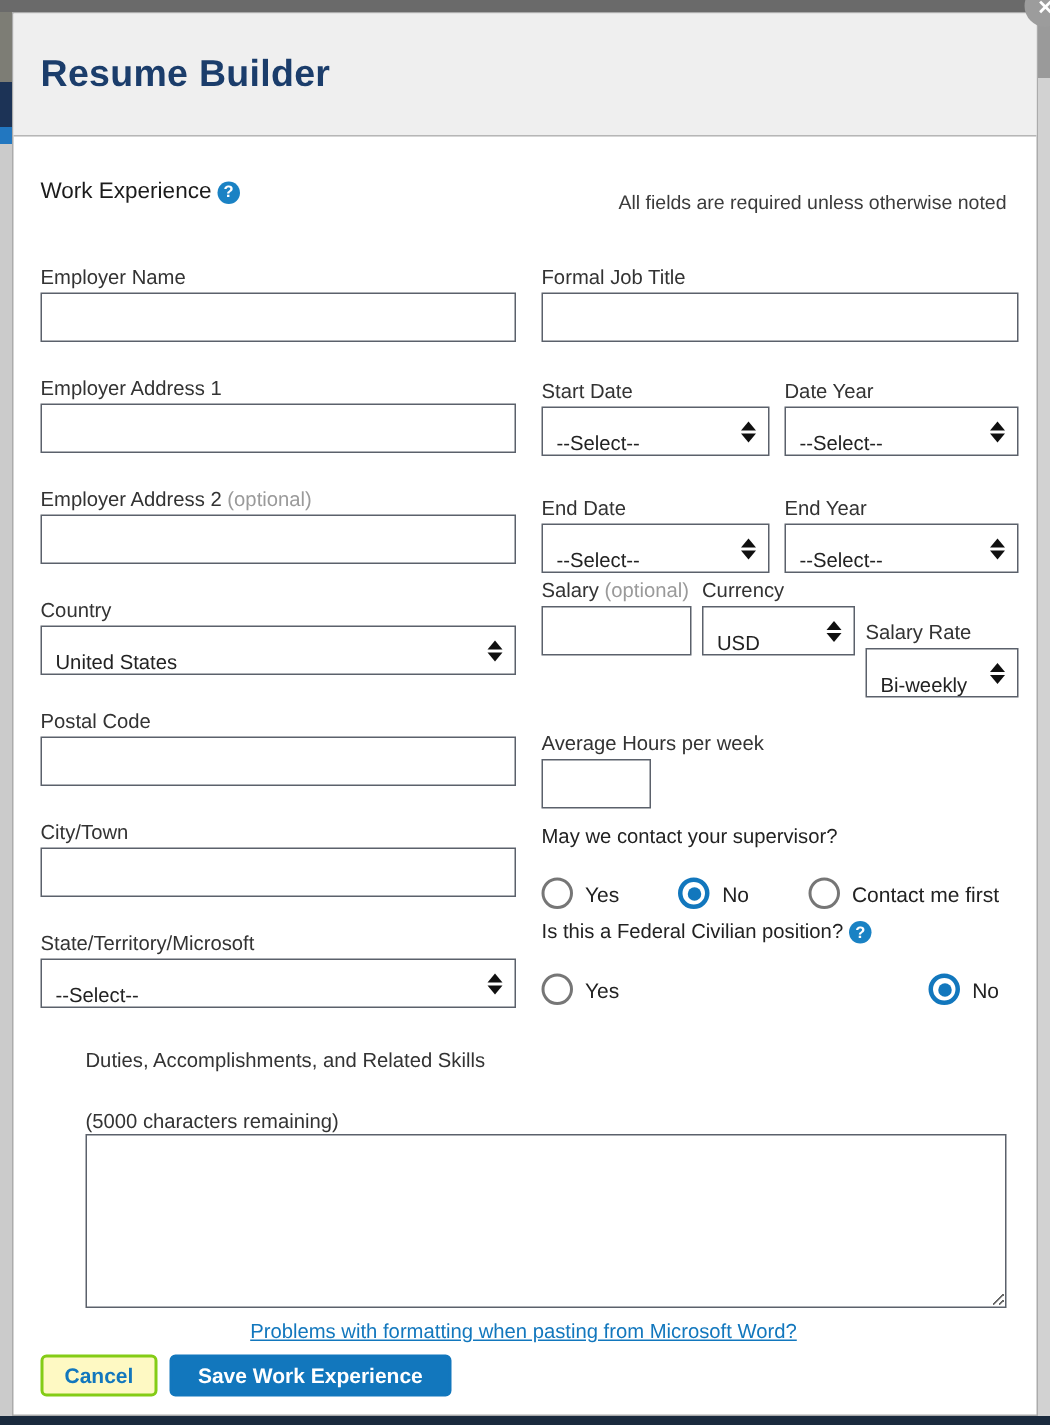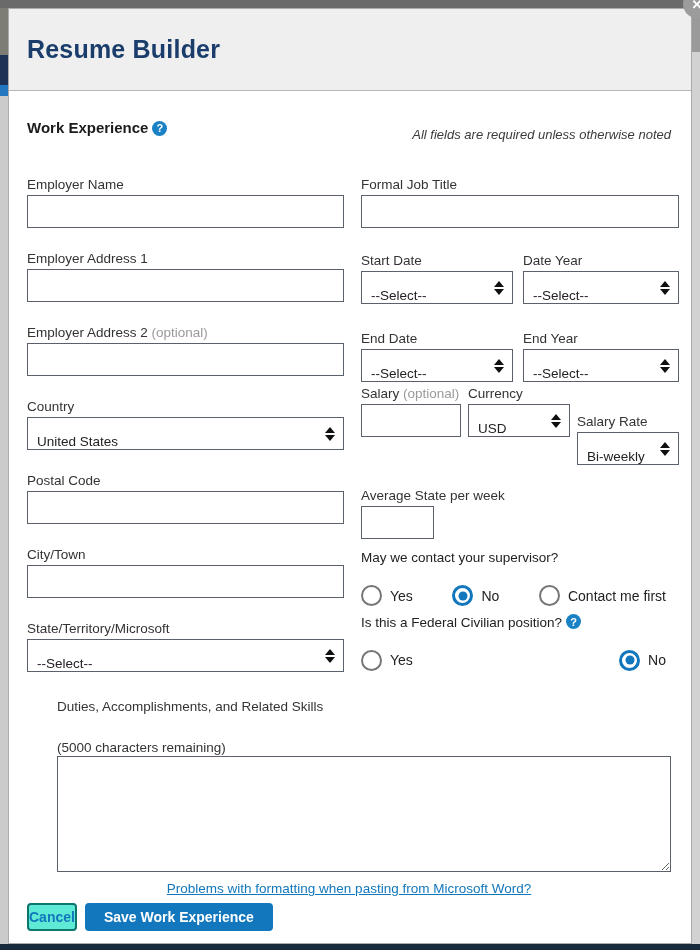--- a/index.html
+++ b/index.html
@@ -38,28 +38,28 @@
   }
   .modal-header {
     height:82px; background:#efefef; border-bottom:1px solid #b6b6b6;
     display:flex; align-items:center; padding-left:18px;
   }
   .modal-title { font-size:25px; font-weight:bold; color:#1b3d6b; letter-spacing:.2px; }
 
   .modal-body { padding:28px 20px 0 18px; }
 
   .section-row { display:flex; justify-content:space-between; align-items:flex-start; margin-bottom:36px; }
-  .section-title { font-size:15px; font-weight:bold; color:#1b1b1b; }
+  .section-title { font-size:15px; font-weight:normal; color:#1b1b1b; }
   .help-icon {
     display:inline-flex; align-items:center; justify-content:center;
     width:15px; height:15px; border-radius:50%; background:#1a82c4;
     color:#fff; font-size:11px; font-weight:bold; vertical-align:1px; margin-left:4px;
     cursor:pointer;
   }
-  .required-note { font-size:13px; font-style:italic; color:#3b3b3b; margin-top:8px; }
+  .required-note { font-size:13px; color:#3b3b3b; margin-top:8px; }
 
   
   .columns { display:flex; gap:17px; }
   .col-left  { width:317px; flex:none; }
   .col-right { width:318px; flex:none; }
 
   .group { margin-bottom:24px; }
   .lbl { display:block; font-size:13.5px; line-height:14px; color:#333; margin-bottom:3px; white-space:nowrap; }
   .lbl .optional { color:#9a9a9a; }
 
@@ -113,21 +113,21 @@
   .duties-section { margin-top:4px;padding-left:30px; }
   .duties-label { font-size:13.5px; line-height:14px; color:#333; margin-bottom:27px; }
   .chars-remaining { font-size:13.5px; line-height:14px; color:#333; margin-bottom:1px; }
 
   .link-row { text-align:center; margin-top:7px; }
   .word-link { font-size:13.5px; color:#1277bd; text-decoration:underline; cursor:pointer; }
 
   .btn-row { display:flex; gap:8px; margin-top:6px; }
   .btn { height:28px; border-radius:4px; font-family:"Liberation Sans",sans-serif;
          font-size:14px; font-weight:bold; display:flex; align-items:center; cursor:pointer; }
-  .btn-cancel { background:#5eead4; border:2px solid #0f766e; color:#1277bd; padding:0 0; }
+  .btn-cancel { background:#fef9c3; border:2px solid #84cc16; color:#1277bd; padding:0 14px; }
   .btn-save   { background:#1277bd; border:2px solid #1277bd; color:#fff; padding:0 17px; }
 </style>
 </head>
 <body>
 
 <div class="backdrop-top"></div>
 <div class="backdrop-left"></div>
 <div class="backdrop-right"></div>
 <div class="backdrop-bottom"></div>
 
@@ -279,21 +279,21 @@
               <span class="select-value">Bi-weekly</span>
               <span class="arrows">
                   <span class="tri-up"></span>
                   <span class="tri-down"></span>
                 </span>
             </div>
           </div>
         </div>
 
         <div class="group mb-12">
-          <label class="lbl">Average State per week</label>
+          <label class="lbl">Average Hours per week</label>
           <input class="text-input hours-input" value="" style="">
         </div>
 
         <div class="question q1">May we contact your supervisor?</div>
 
         <div class="radio-row">
           <span class="radio-opt">
             <span class="radio"></span>
             <span class="radio-label">Yes</span>
           </span>

